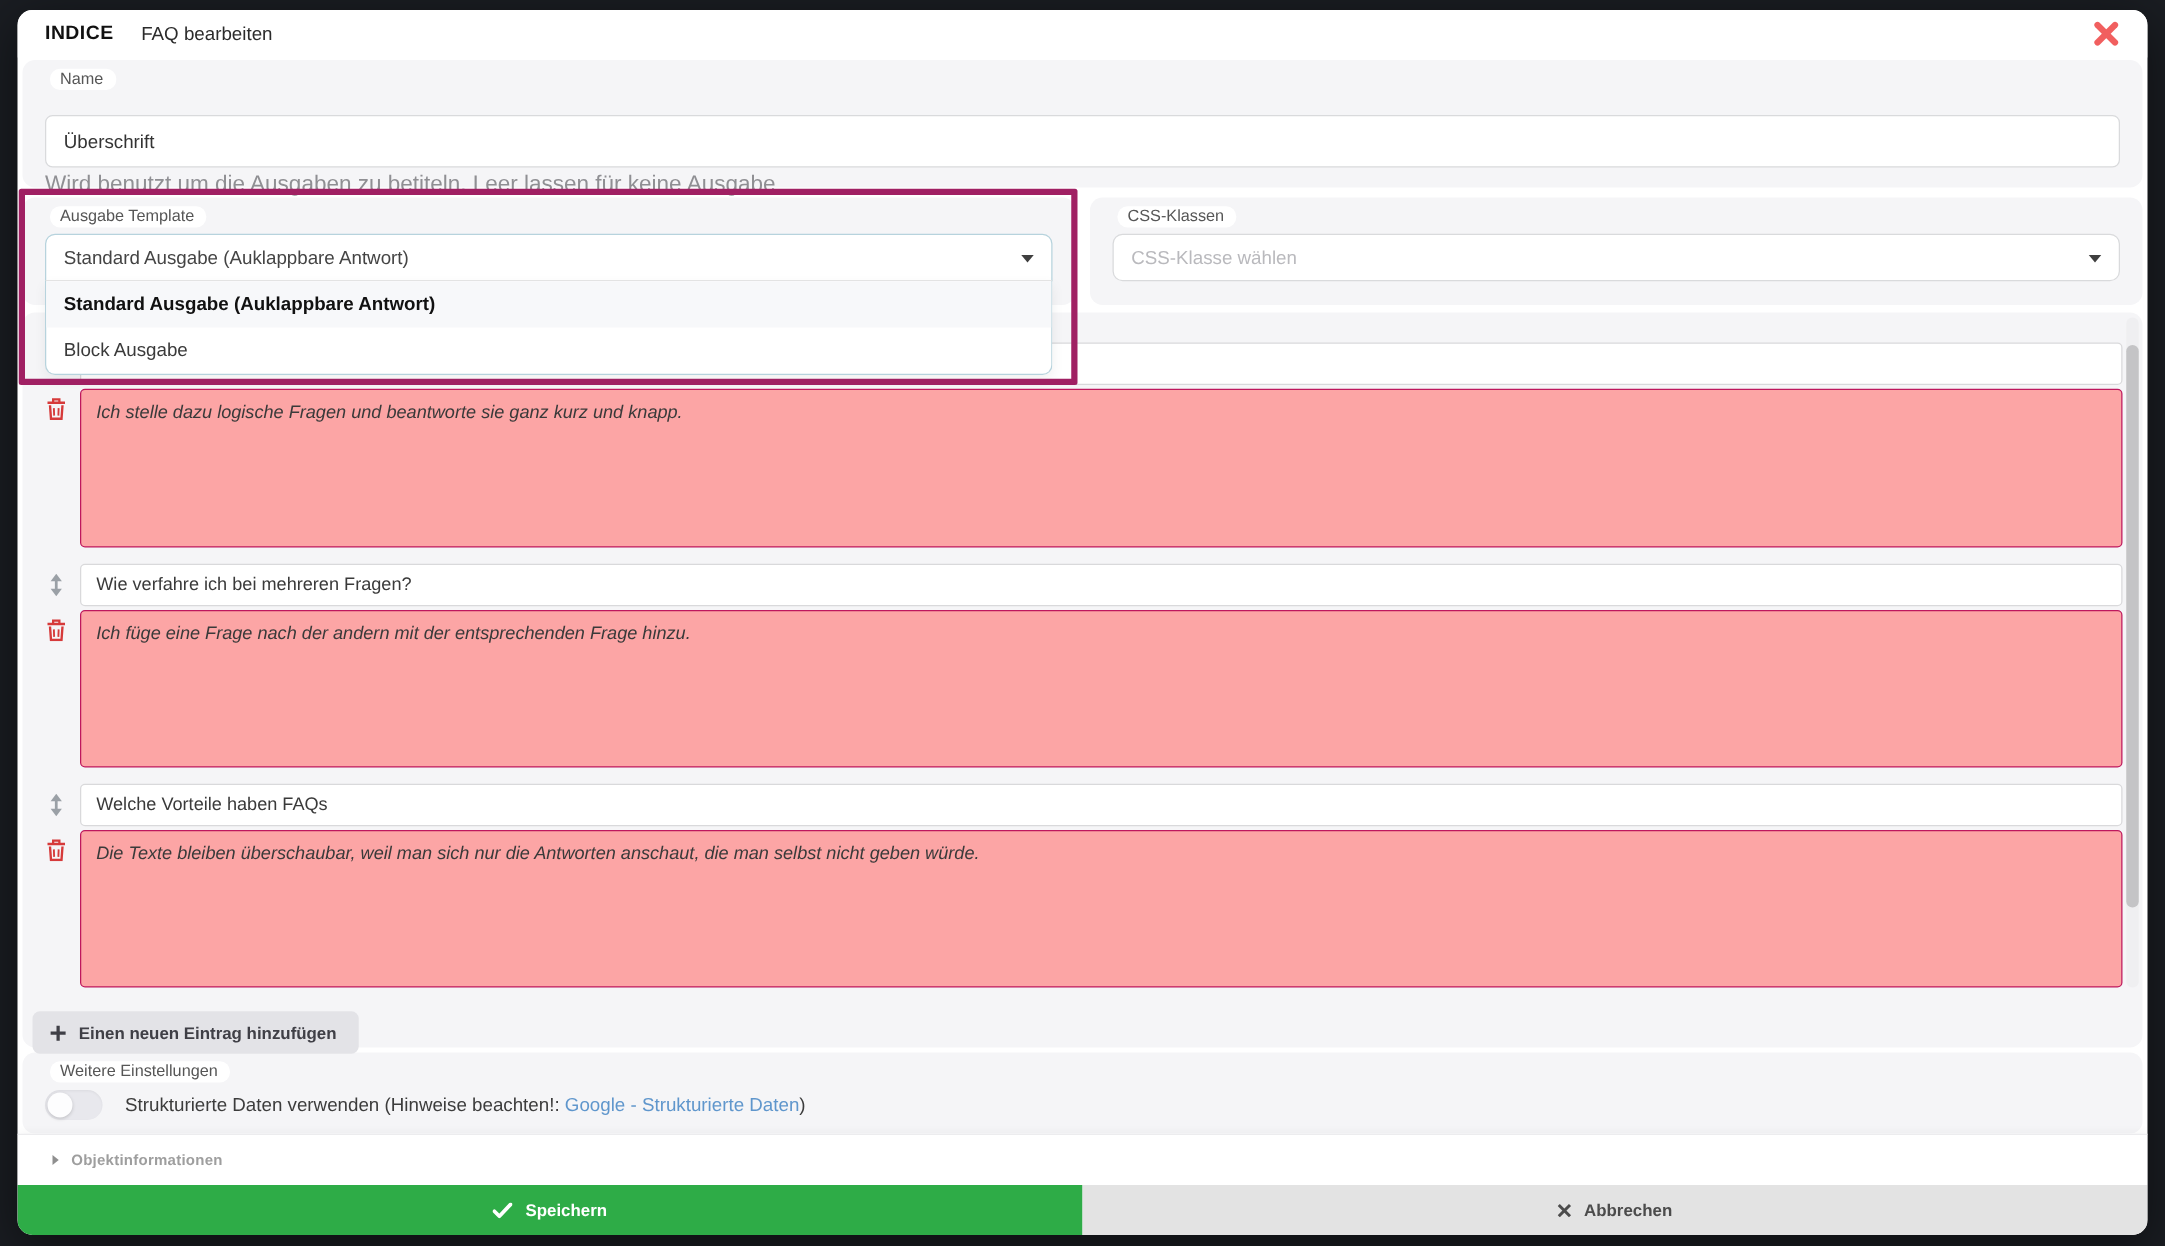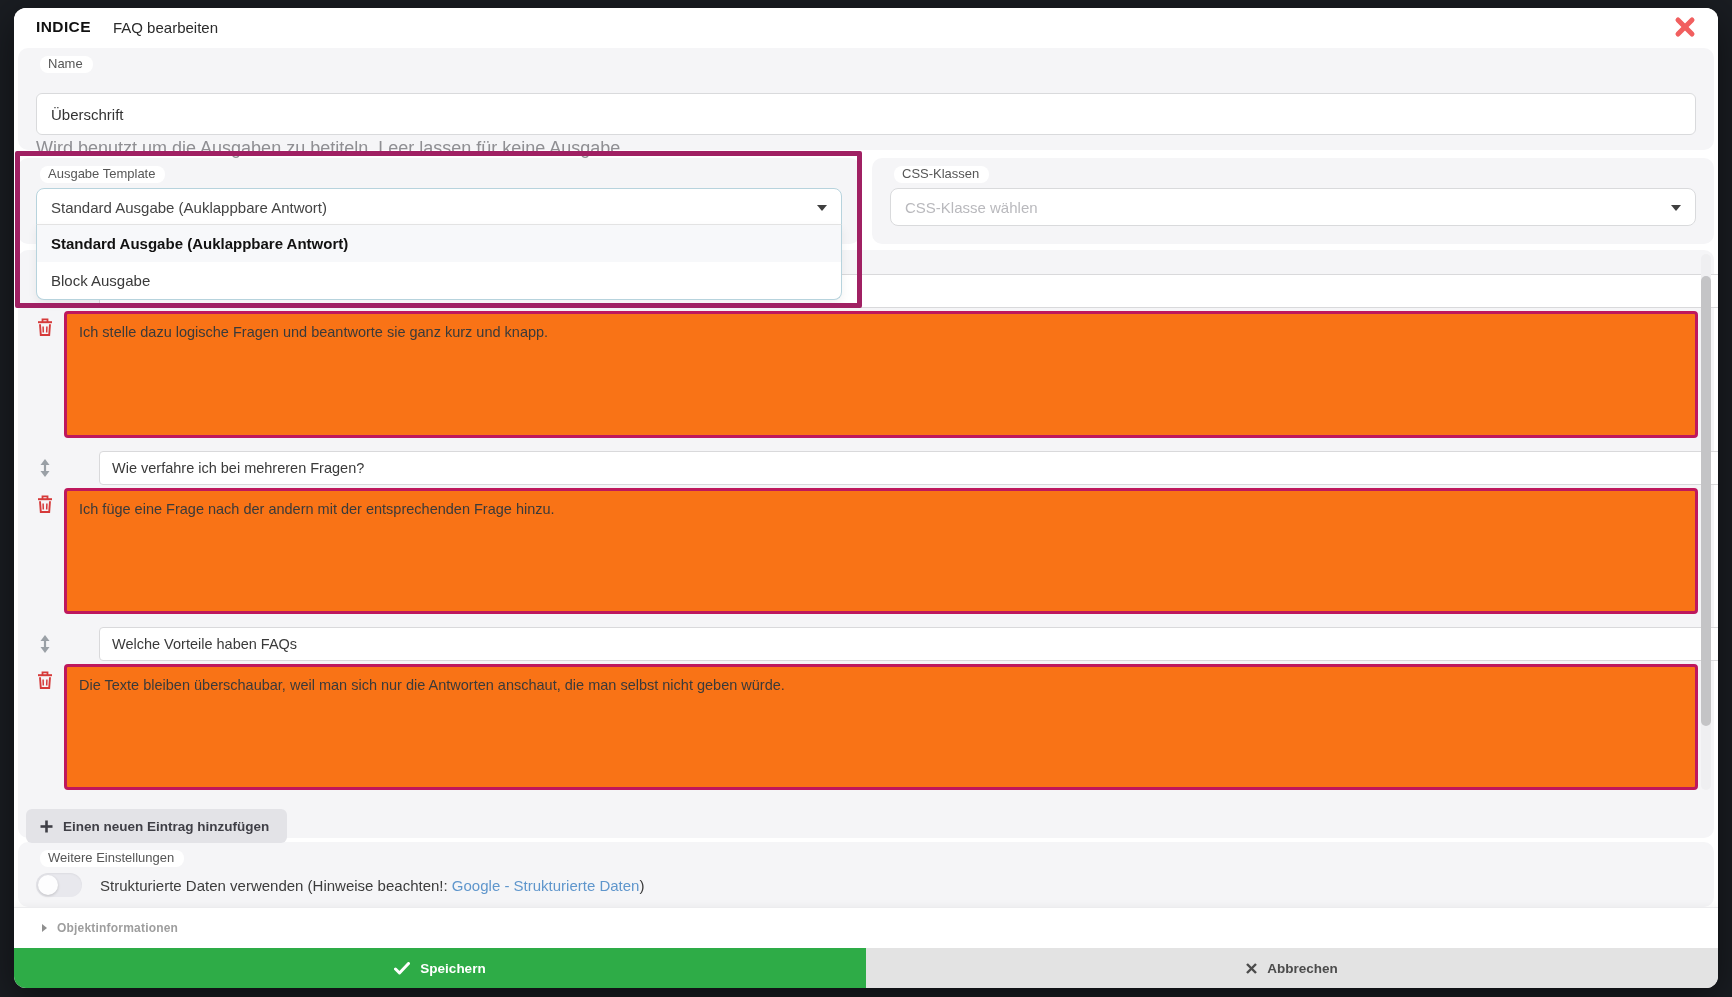--- a/index.html
+++ b/index.html
@@ -46,23 +46,23 @@
   .annotation{position:absolute; left:-3px; right:-2px; top:-7px; height:157px;
     border:5px solid var(--accent-annotation); border-radius:2px; z-index:9; pointer-events:none;}
   
   .sec3{margin-top:6px; height:588px; padding:16px 16px 8px 8px; position:relative; z-index:1;}
   .entry{display:grid; grid-template-columns:38px 1fr; grid-template-rows:34px auto; row-gap:3px; margin-bottom:13px;}
   .entry:first-of-type{margin-top:8px;}
   .icell{display:flex; justify-content:center;}
   .icell.q{align-items:center;}
   .icell.a{align-items:flex-start; padding-top:7px;}
   .q-input{height:34px; width:100%; border:1px solid #d9d9db; border-radius:4px; background:#fff;
-    padding:0 12px; font-size:14.5px; color:#3a3a3a; font-family:inherit; outline:none;margin-left:35px;}
-  .a-area{height:126px; width:100%; border:3px solid #be185d; border-radius:4px; background:#f97316;
-    padding:9px 12px; font-size:14.5px; color:#3a3a3a; font-family:inherit; outline:none; resize:none; line-height:19px;}
+    padding:0 12px; font-size:14.5px; color:#3a3a3a; font-family:inherit; outline:none;}
+  .a-area{height:126px; width:100%; border:1px solid #be185d; border-radius:4px; background:#fca5a5;
+    padding:9px 12px; font-size:14.5px; color:#3a3a3a; font-family:inherit; outline:none; resize:none; line-height:19px;font-style:italic;}
   .a-area.tall{height:127px;}
   .add-btn{margin:6px 0 0 0; height:34px; display:inline-flex; align-items:center; gap:10px;
     background:#e3e3e7; border:none; border-radius:6px; padding:0 18px 0 14px;
     font-size:13.5px; font-weight:700; color:#3f3f46; font-family:inherit; cursor:pointer;text-align:center;}
   .sbar{position:absolute; right:3px; top:4px; width:10px; height:536px; background:#efeff1; border-radius:5px;}
   .sthumb{position:absolute; left:0; top:22px; width:10px; height:450px; background:#c4c4c6; border-radius:5px; cursor:pointer;}
   
   .sec4{margin-top:4px; height:65px; padding:6px 18px 0 18px;}
   .tog-row{display:flex; align-items:center; margin-top:6px; height:24px;}
   .toggle{width:46px; height:24px; border-radius:12px; background:#e8e8ed; position:relative; flex:none;

